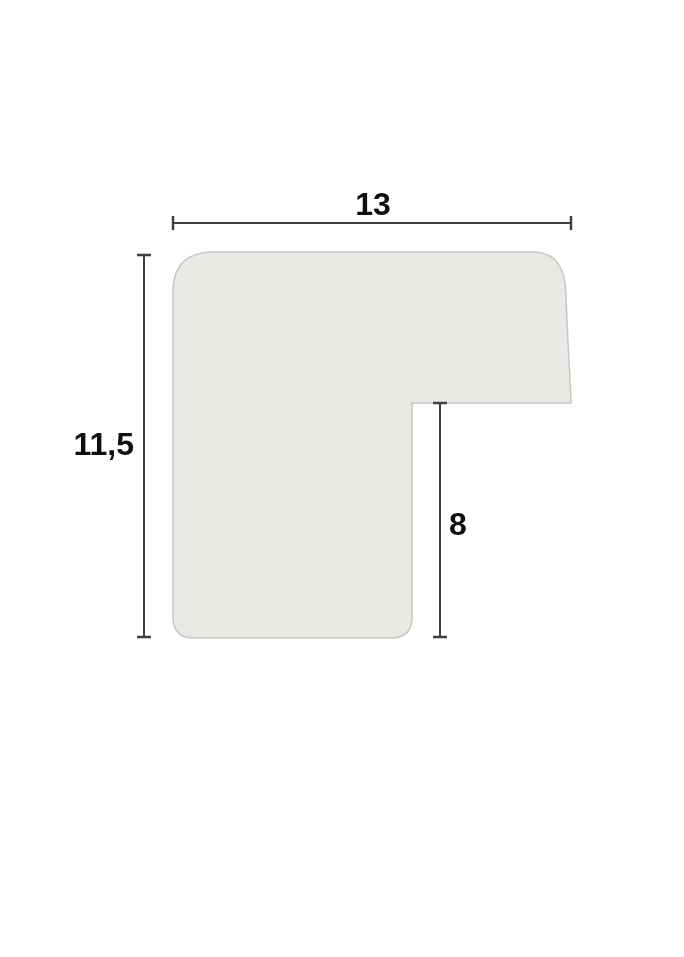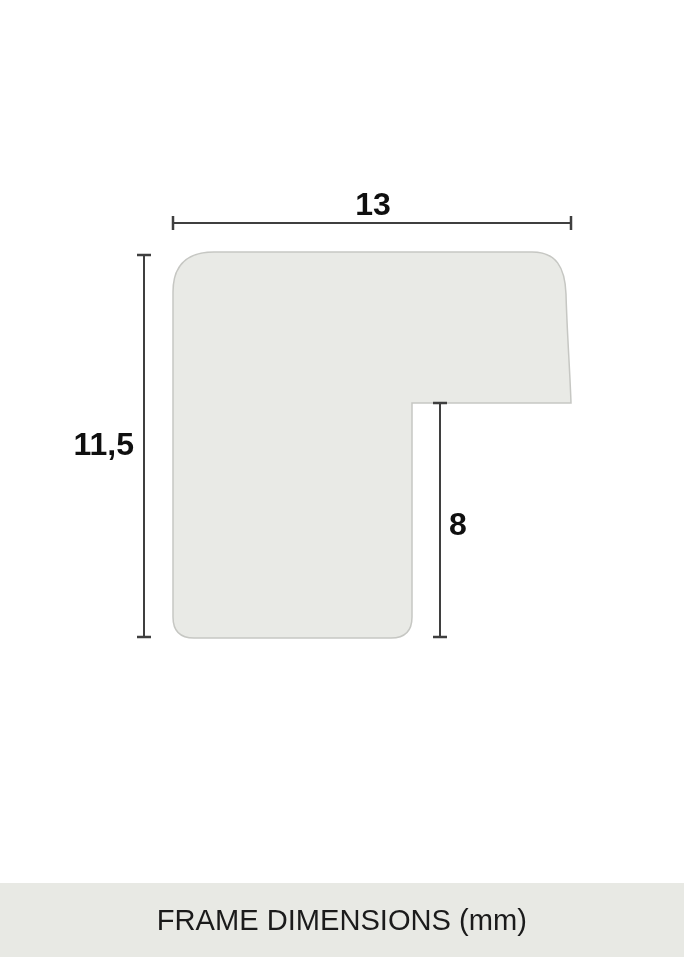--- a/index.html
+++ b/index.html
@@ -95,17 +95,14 @@
     </g>
 
     <g>
       <line class="dim-line" x1="440" y1="403" x2="440" y2="637"></line>
       <line class="dim-tick" x1="433" y1="403" x2="447" y2="403"></line>
       <line class="dim-tick" x1="433" y1="637" x2="447" y2="637"></line>
       <text class="dim-label" x="449" y="535" text-anchor="start">8</text>
     </g>
   </svg>
 
-  <div class="footer-bar">
-    <span class="footer-caption">FRAME DIMENSIONS (mm)</span>
-  </div>
 
 </div>
 
 </body></html>

